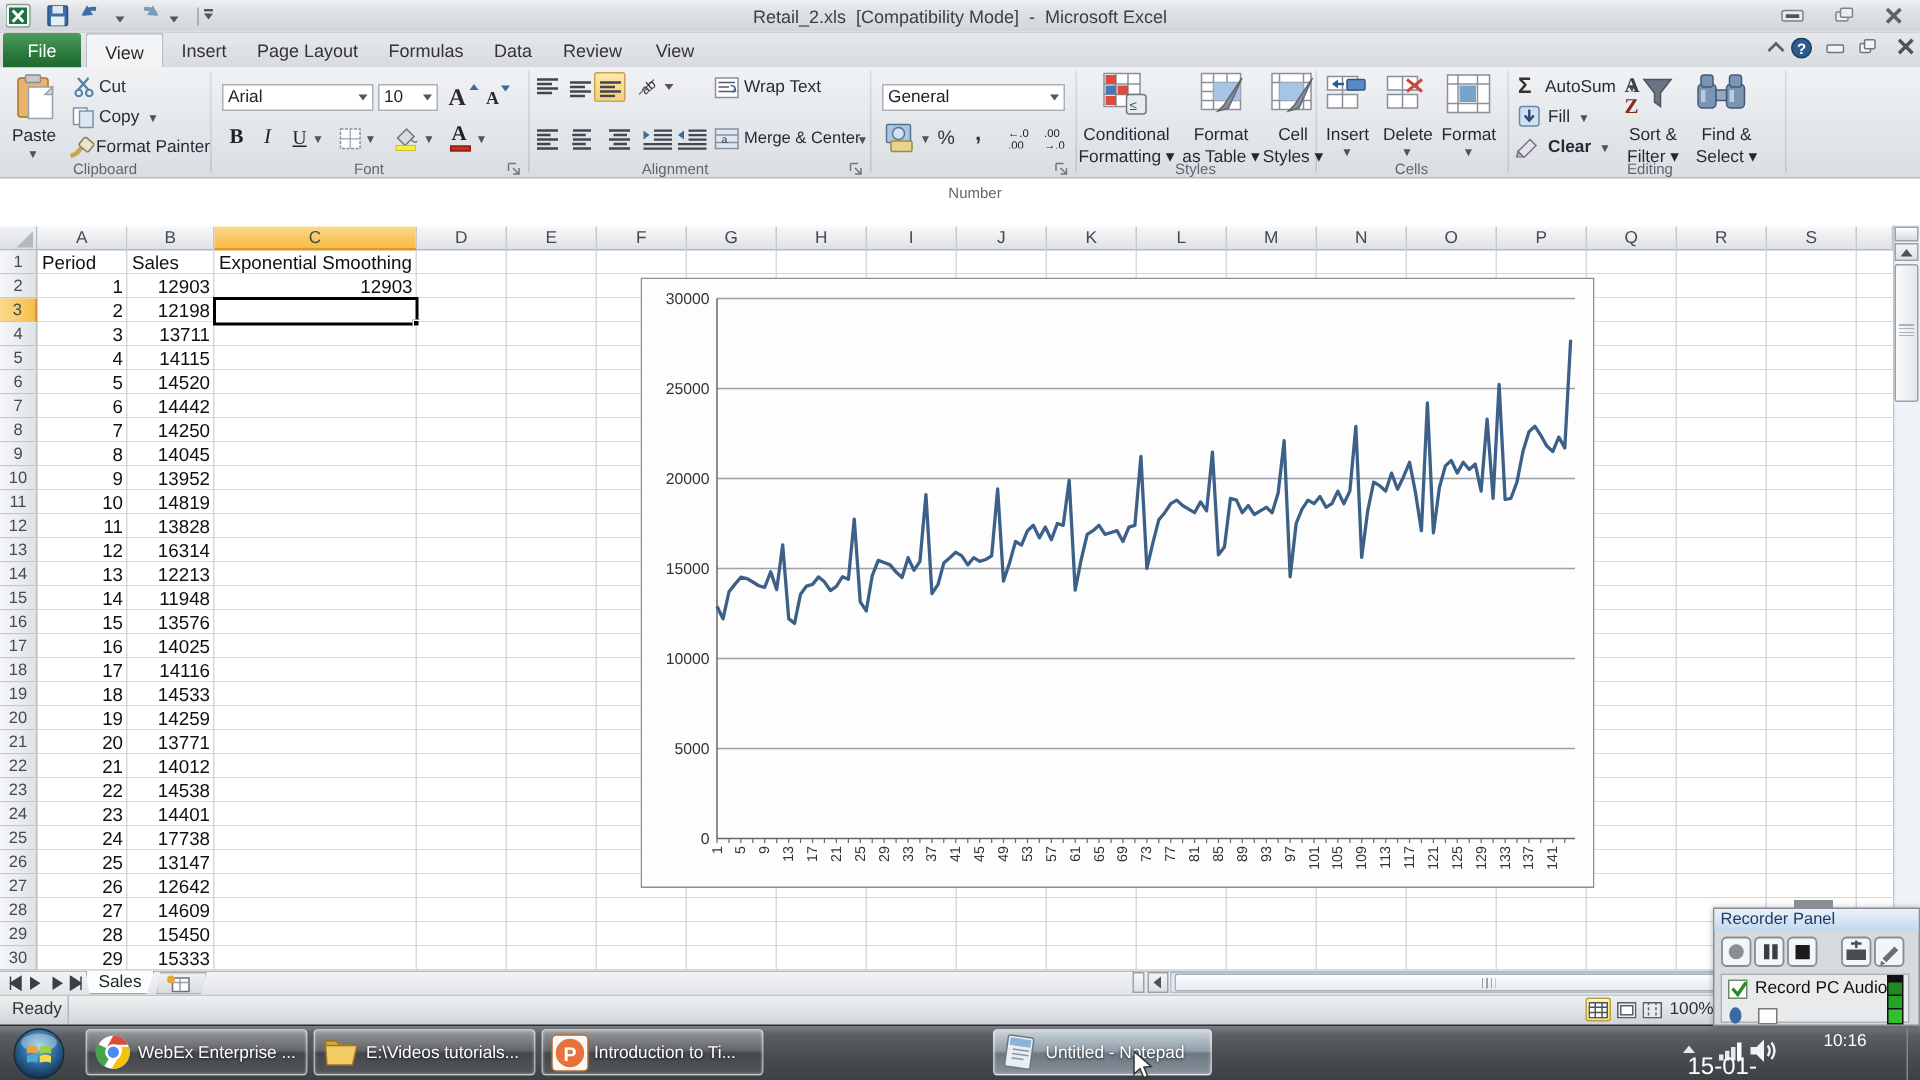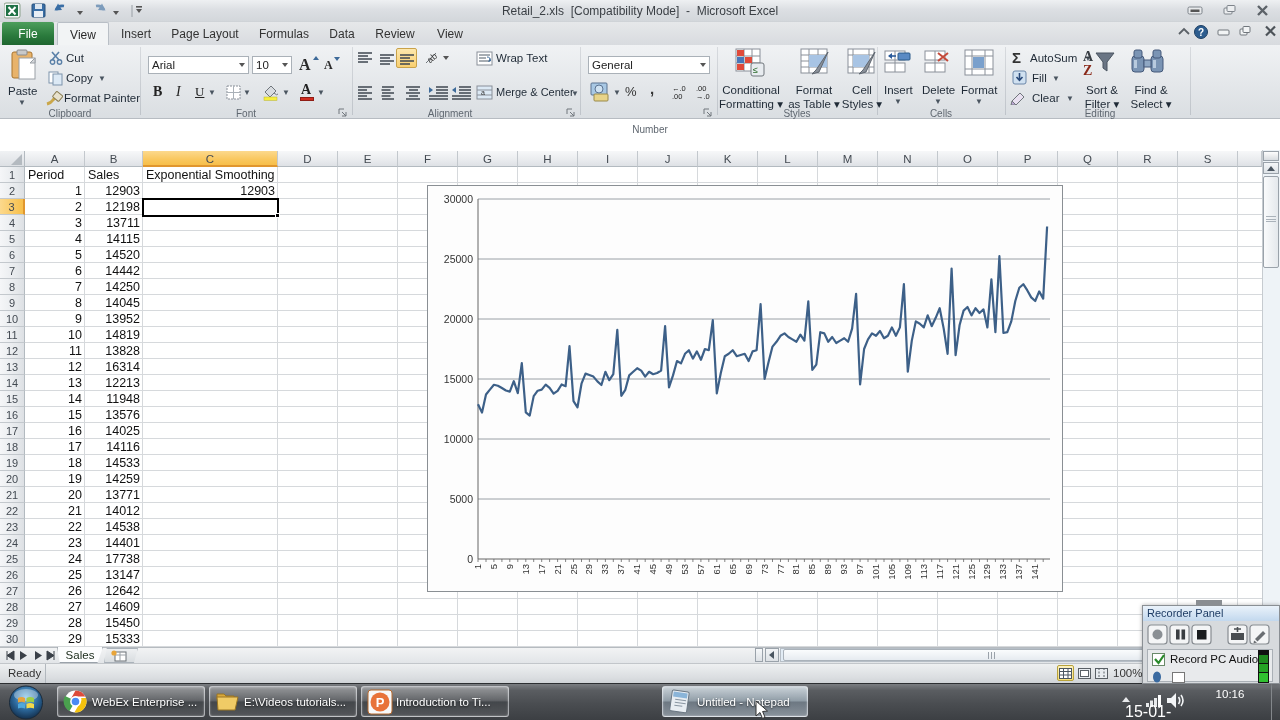--- a/index.html
+++ b/index.html
@@ -314,21 +314,21 @@
 <svg class="ab" style="left:1012px;top:70px;" width="15" height="15" viewBox="0 0 15 15">
  <rect x="1" y="1" width="13" height="13" rx="2" fill="#cfe0f0" stroke="#6a86a8"></rect>
  <path d="M7.5 3 v7 M4.5 7 l3 3.4 3 -3.4" stroke="#2a4a7a" stroke-width="1.6" fill="none"></path>
 </svg>
 <div class="ab rtxt" style="left:1032px;top:72px;">Fill</div>
 <div class="ab rarr" style="left:1052px;top:74px;">▼</div>
 <svg class="ab" style="left:1010px;top:91px;" width="17" height="14" viewBox="0 0 17 14">
  <path d="M2 10 L10 2 l4 4 -8 8 z" fill="#e8e0f0" stroke="#70767c"></path>
  <path d="M2 10 l4 4 -5 0 z" fill="#c0a8d8" stroke="#70767c"></path>
 </svg>
-<div class="ab rtxt" style="left:1032px;top:92px;">Clear</div>
+<div class="ab rtxt" style="left:1032px;top:92px;font-weight:bold;">Clear</div>
 <div class="ab rarr" style="left:1066px;top:94px;">▼</div>
 <svg class="ab" style="left:1082px;top:47px;" width="38" height="32" viewBox="0 0 38 32">
  <text x="1" y="14" font-size="14" font-weight="bold" fill="#3a3f45" font-family="Liberation Serif">A</text>
  <text x="1" y="28" font-size="14" font-weight="bold" fill="#8a2a1a" font-family="Liberation Serif">Z</text>
  <path d="M14 6 h18 l-7 9 v9 l-4 -3 v-6 z" fill="#6a7584" stroke="#4a5560"></path>
 </svg>
 <div class="ab rtxt" style="left:1076px;top:84px;width:52px;text-align:center;">Sort &amp;</div>
 <div class="ab rtxt" style="left:1076px;top:97px;width:52px;text-align:center;">Filter ▾</div>
 <svg class="ab" style="left:1130px;top:48px;" width="36" height="30" viewBox="0 0 36 30">
  <g fill="#7a94b4" stroke="#44597a">

